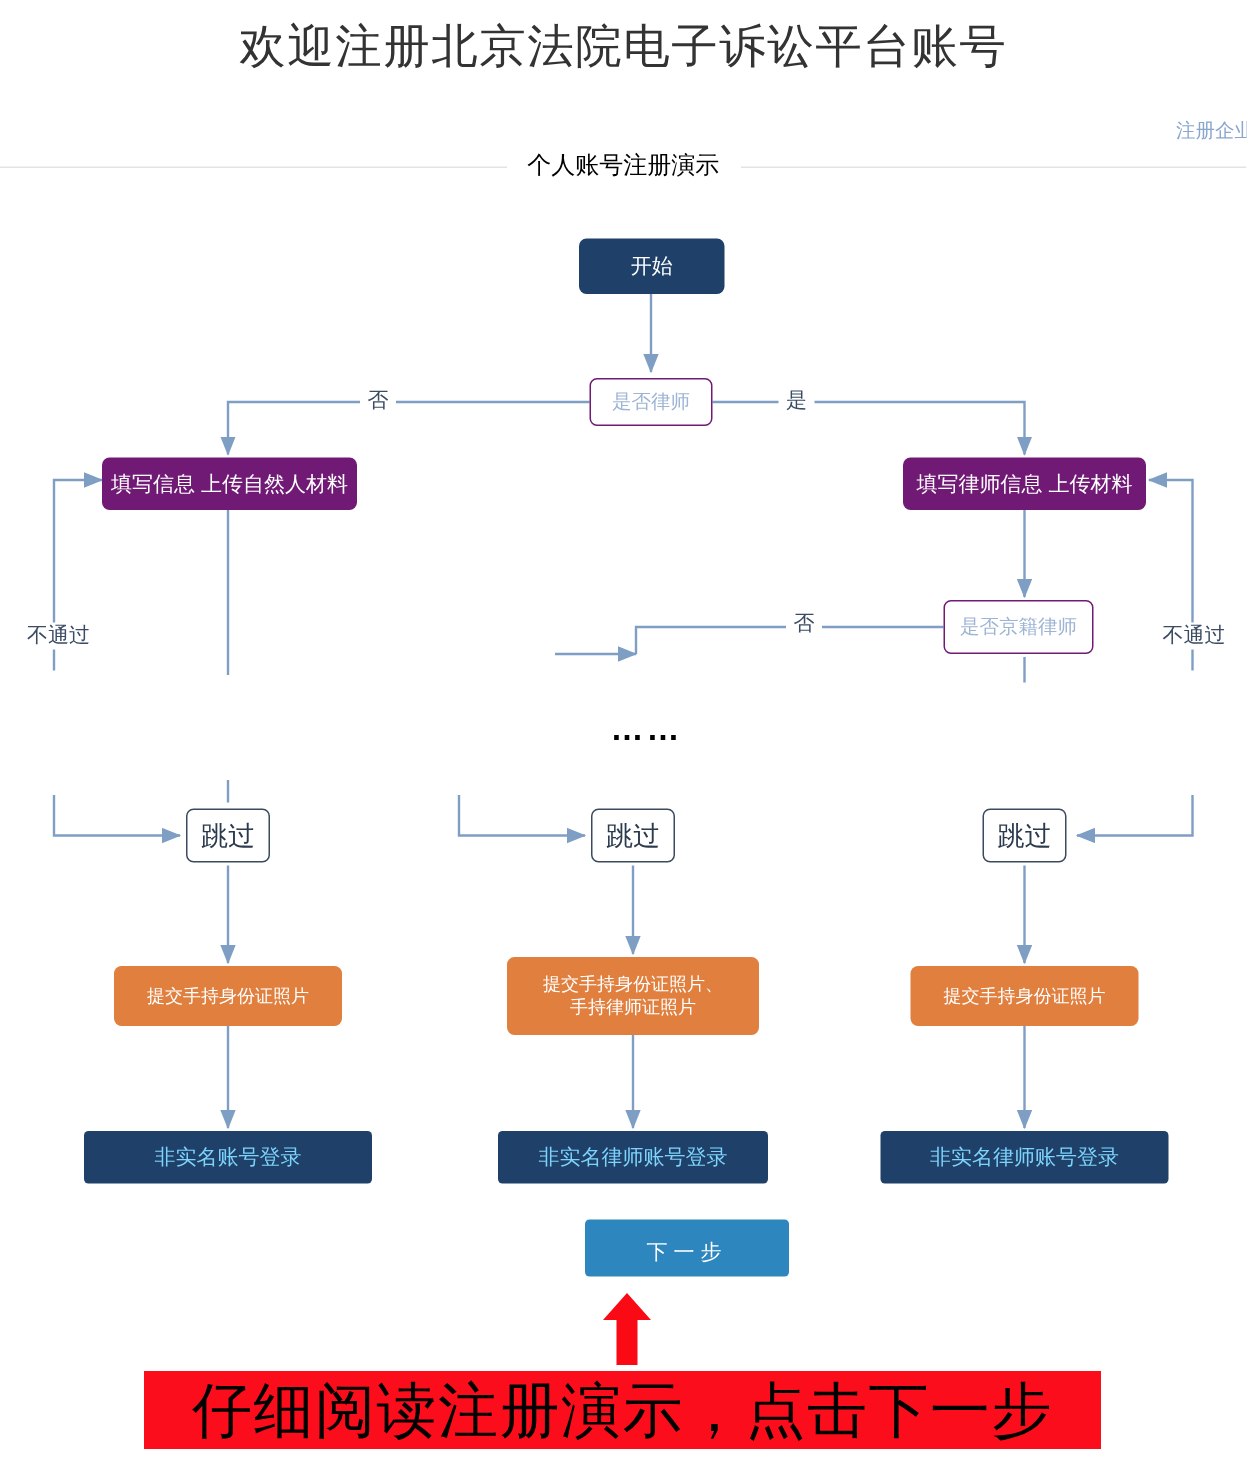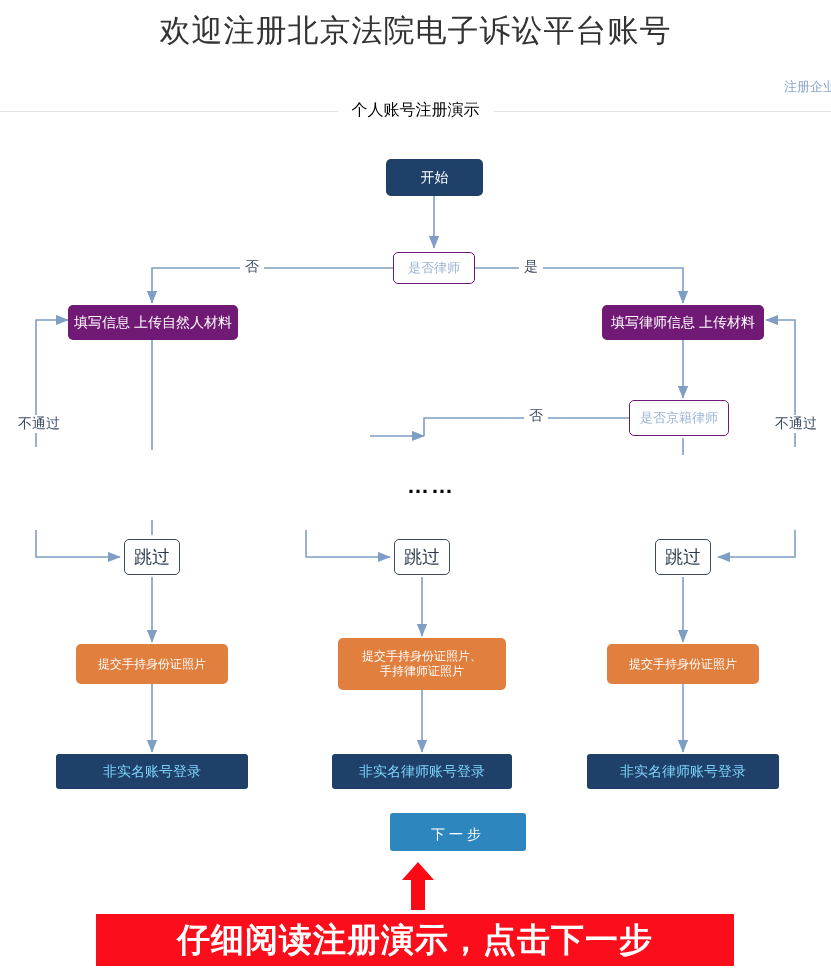--- a/index.html
+++ b/index.html
@@ -192,23 +192,23 @@
     left: 96px;
     top: 914px;
     width: 638px;
     height: 52px;
     background: #fc0d1b;
     display: flex;
     align-items: center;
     justify-content: center;
   }
   .red-banner-text {
-    color: #ffffff;
-    font-size: 33px;
-    font-weight: bold;
+    color: #000000;
+    font-size: 40px;
+    font-weight: normal;
     letter-spacing: 1px;
     white-space: nowrap;
   }
 </style>
 </head>
 <body>
 
 <div class="page-title">欢迎注册北京法院电子诉讼平台账号</div>
 
 <div class="register-enterprise-link">注册企业</div>

